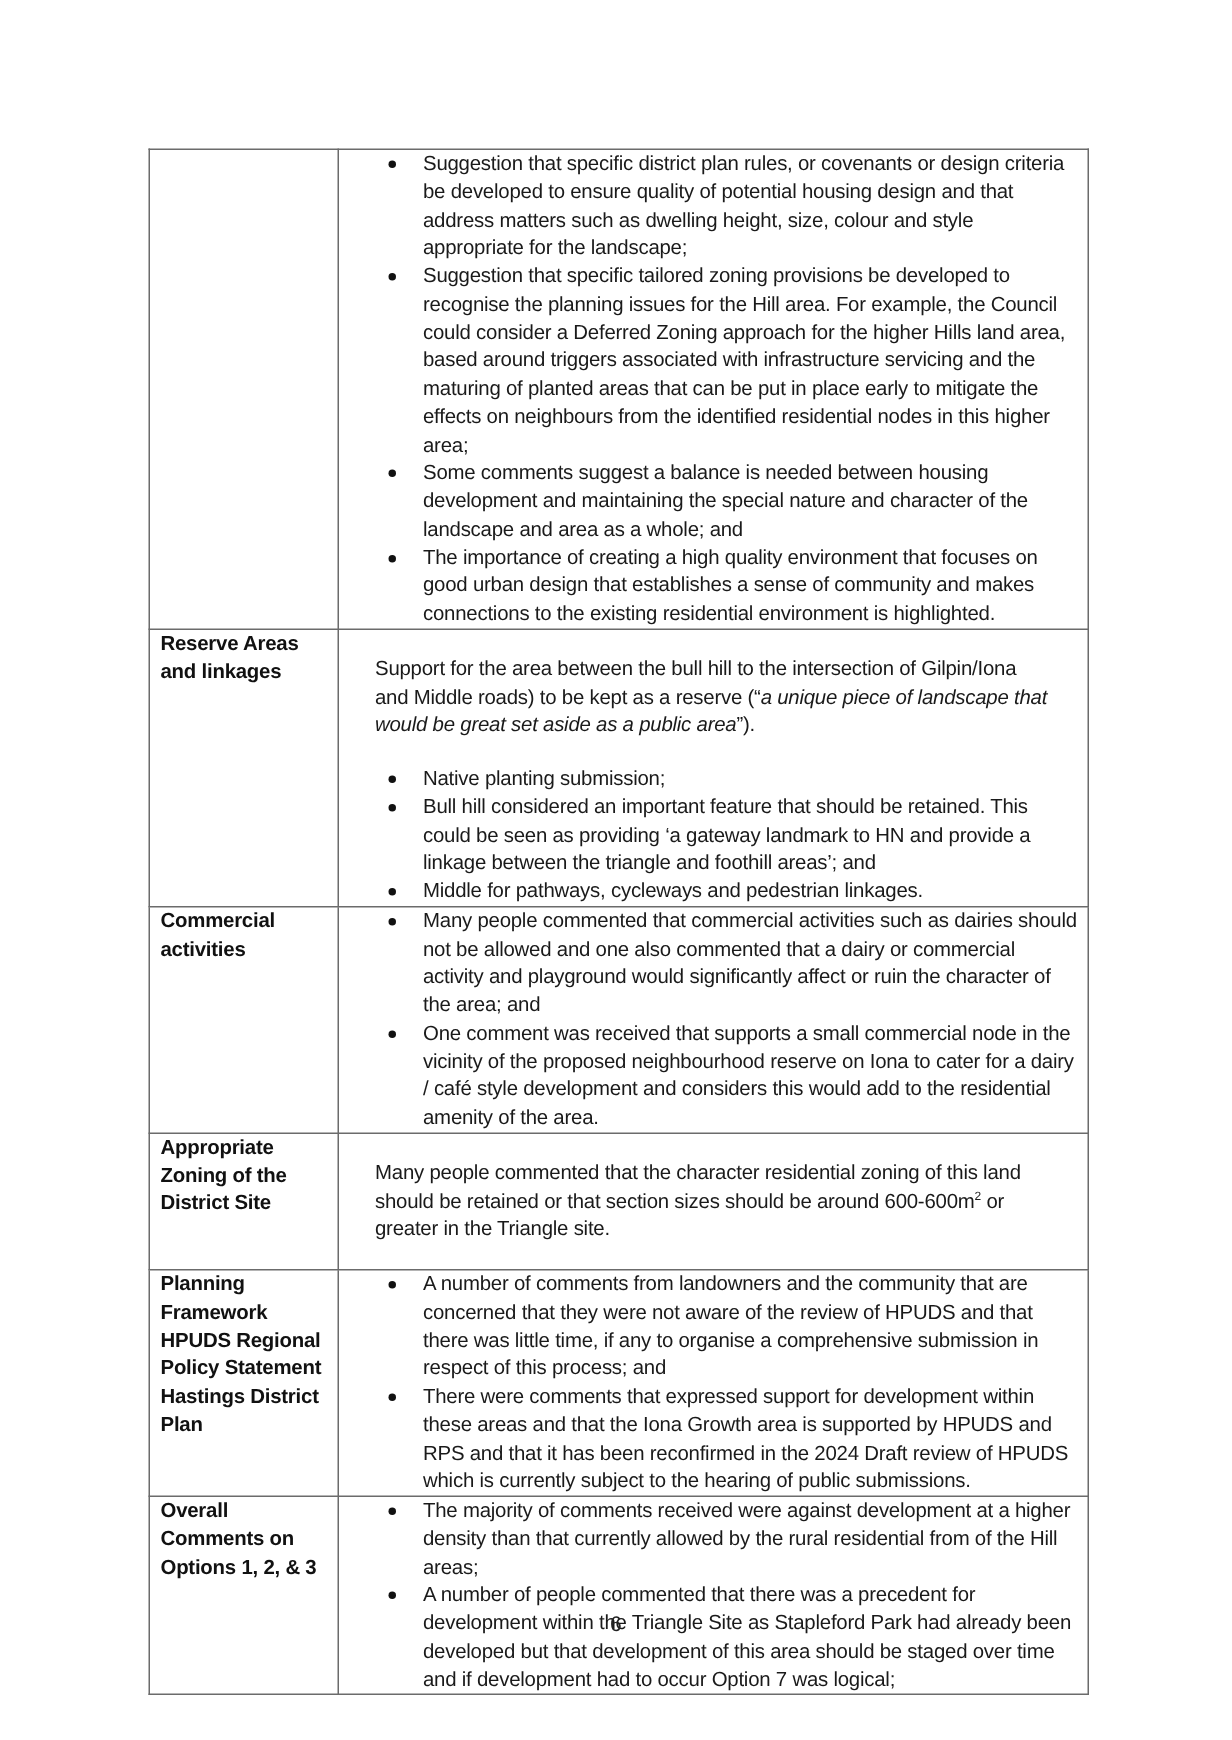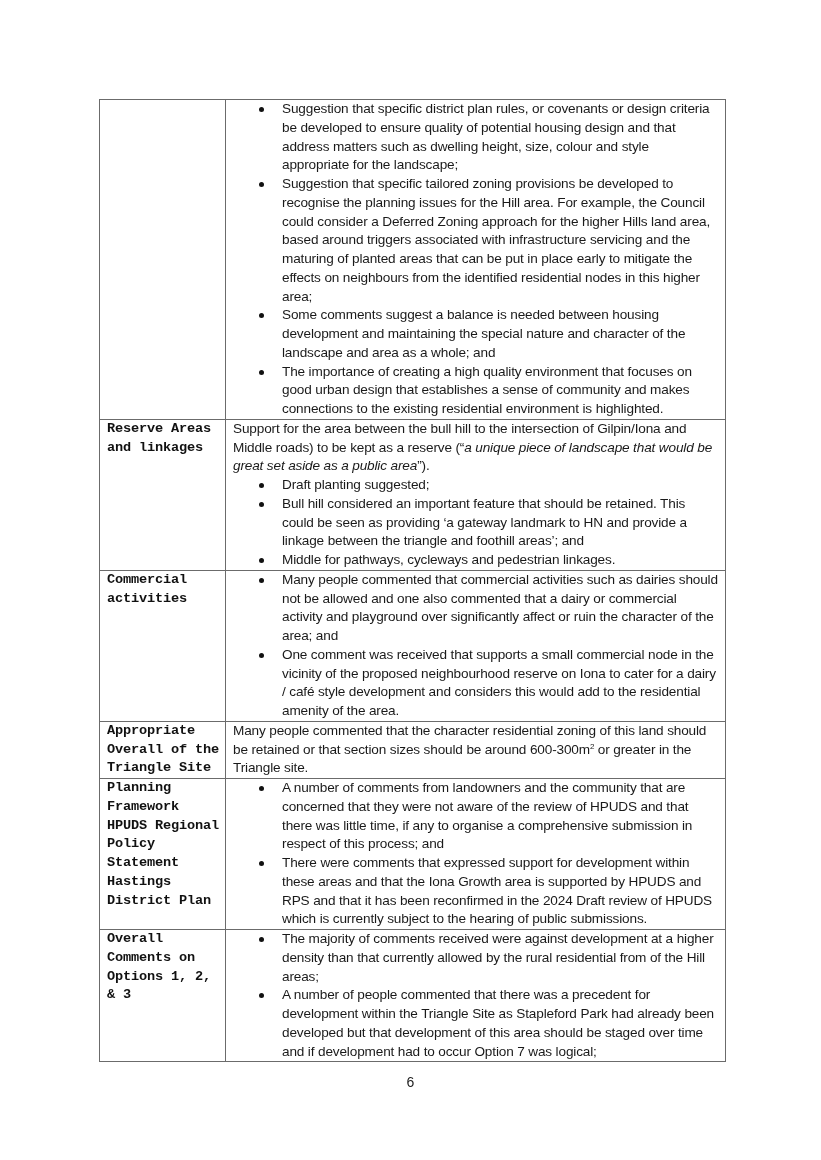--- a/index.html
+++ b/index.html
@@ -33,21 +33,20 @@
     table.doc-table td {
       border: 1px solid #6b6b6b;
       vertical-align: top;
       padding: 0;
     }
     td.label-cell {
       width: 114px;
       padding: 0 4px 0 7px !important;
       font-weight: bold;
       color: #111;
-      font-family: Liberation Mono, monospace;
     }
     td.content-cell {
       padding: 0 6px 0 7px !important;
     }
     ul.bullets {
       list-style: none;
       margin: 0;
       padding: 0;
     }
     ul.bullets li {
@@ -58,21 +57,21 @@
       content: "";
       position: absolute;
       left: 26px;
       top: 7px;
       width: 5px;
       height: 5px;
       border-radius: 50%;
       background: #111;
     }
     .plain {
-      margin: 0;
+      margin: 17px;
     }
     em { font-style: italic; }
     sup { font-size: 8px; line-height: 0; vertical-align: 5px; }
     .page-number {
       position: absolute;
       top: 1074px;
       left: 0;
       width: 821px;
       text-align: center;
       font-size: 14px;
@@ -102,41 +101,41 @@
             <li>The importance of creating a high quality environment that focuses on good urban design that establishes a sense of community and makes connections to the existing residential environment is highlighted.</li>
           </ul>
         </td>
       </tr>
 
       <tr class="row-h-1">
         <td class="label-cell">Reserve Areas and linkages</td>
         <td class="content-cell">
           <p class="plain"><span>Support for the area between the bull hill to the intersection of Gilpin/Iona and Middle roads) to be kept as a reserve (“</span><em>a unique piece of landscape that would be great set aside as a public area</em><span>”).</span></p>
           <ul class="bullets">
-            <li>Draft planting suggested;</li>
+            <li>Native planting submission;</li>
             <li>Bull hill considered an important feature that should be retained.  This could be seen as providing ‘a gateway landmark to HN and provide a linkage between the triangle and foothill areas’; and</li>
             <li>Middle for pathways, cycleways and pedestrian linkages.</li>
           </ul>
         </td>
       </tr>
 
       <tr class="row-h-2">
         <td class="label-cell">Commercial activities</td>
         <td class="content-cell">
           <ul class="bullets">
-            <li>Many people commented that commercial activities such as dairies should not be allowed and one also commented that a dairy or commercial activity and playground over significantly affect or ruin the character of the area; and</li>
+            <li>Many people commented that commercial activities such as dairies should not be allowed and one also commented that a dairy or commercial activity and playground would significantly affect or ruin the character of the area; and</li>
             <li>One comment was received that supports a small commercial node in the vicinity of the proposed neighbourhood reserve on Iona to cater for a dairy / café style development and considers this would add to the residential amenity of the area.</li>
           </ul>
         </td>
       </tr>
 
       <tr class="row-h-3">
-        <td class="label-cell">Appropriate Overall of the Triangle Site</td>
+        <td class="label-cell">Appropriate Zoning of the District Site</td>
         <td class="content-cell">
-          <p class="plain"><span>Many people commented that the character residential zoning of this land should be retained or that section sizes should be around 600-300m</span><sup>2</sup><span> or greater in the Triangle site.</span></p>
+          <p class="plain"><span>Many people commented that the character residential zoning of this land should be retained or that section sizes should be around 600-600m</span><sup>2</sup><span> or greater in the Triangle site.</span></p>
         </td>
       </tr>
 
       <tr class="row-h-4">
         <td class="label-cell">Planning Framework HPUDS Regional Policy Statement Hastings District Plan</td>
         <td class="content-cell">
           <ul class="bullets">
             <li>A number of comments from landowners and the community that are concerned that they were not aware of the review of HPUDS and that there was little time, if any to organise a comprehensive submission in respect of this process; and</li>
             <li>There were comments that expressed support for development within these areas and that the Iona Growth area is supported by HPUDS and RPS and that it has been reconfirmed in the 2024 Draft review of HPUDS which is currently subject to the hearing of public submissions.</li>
           </ul>

